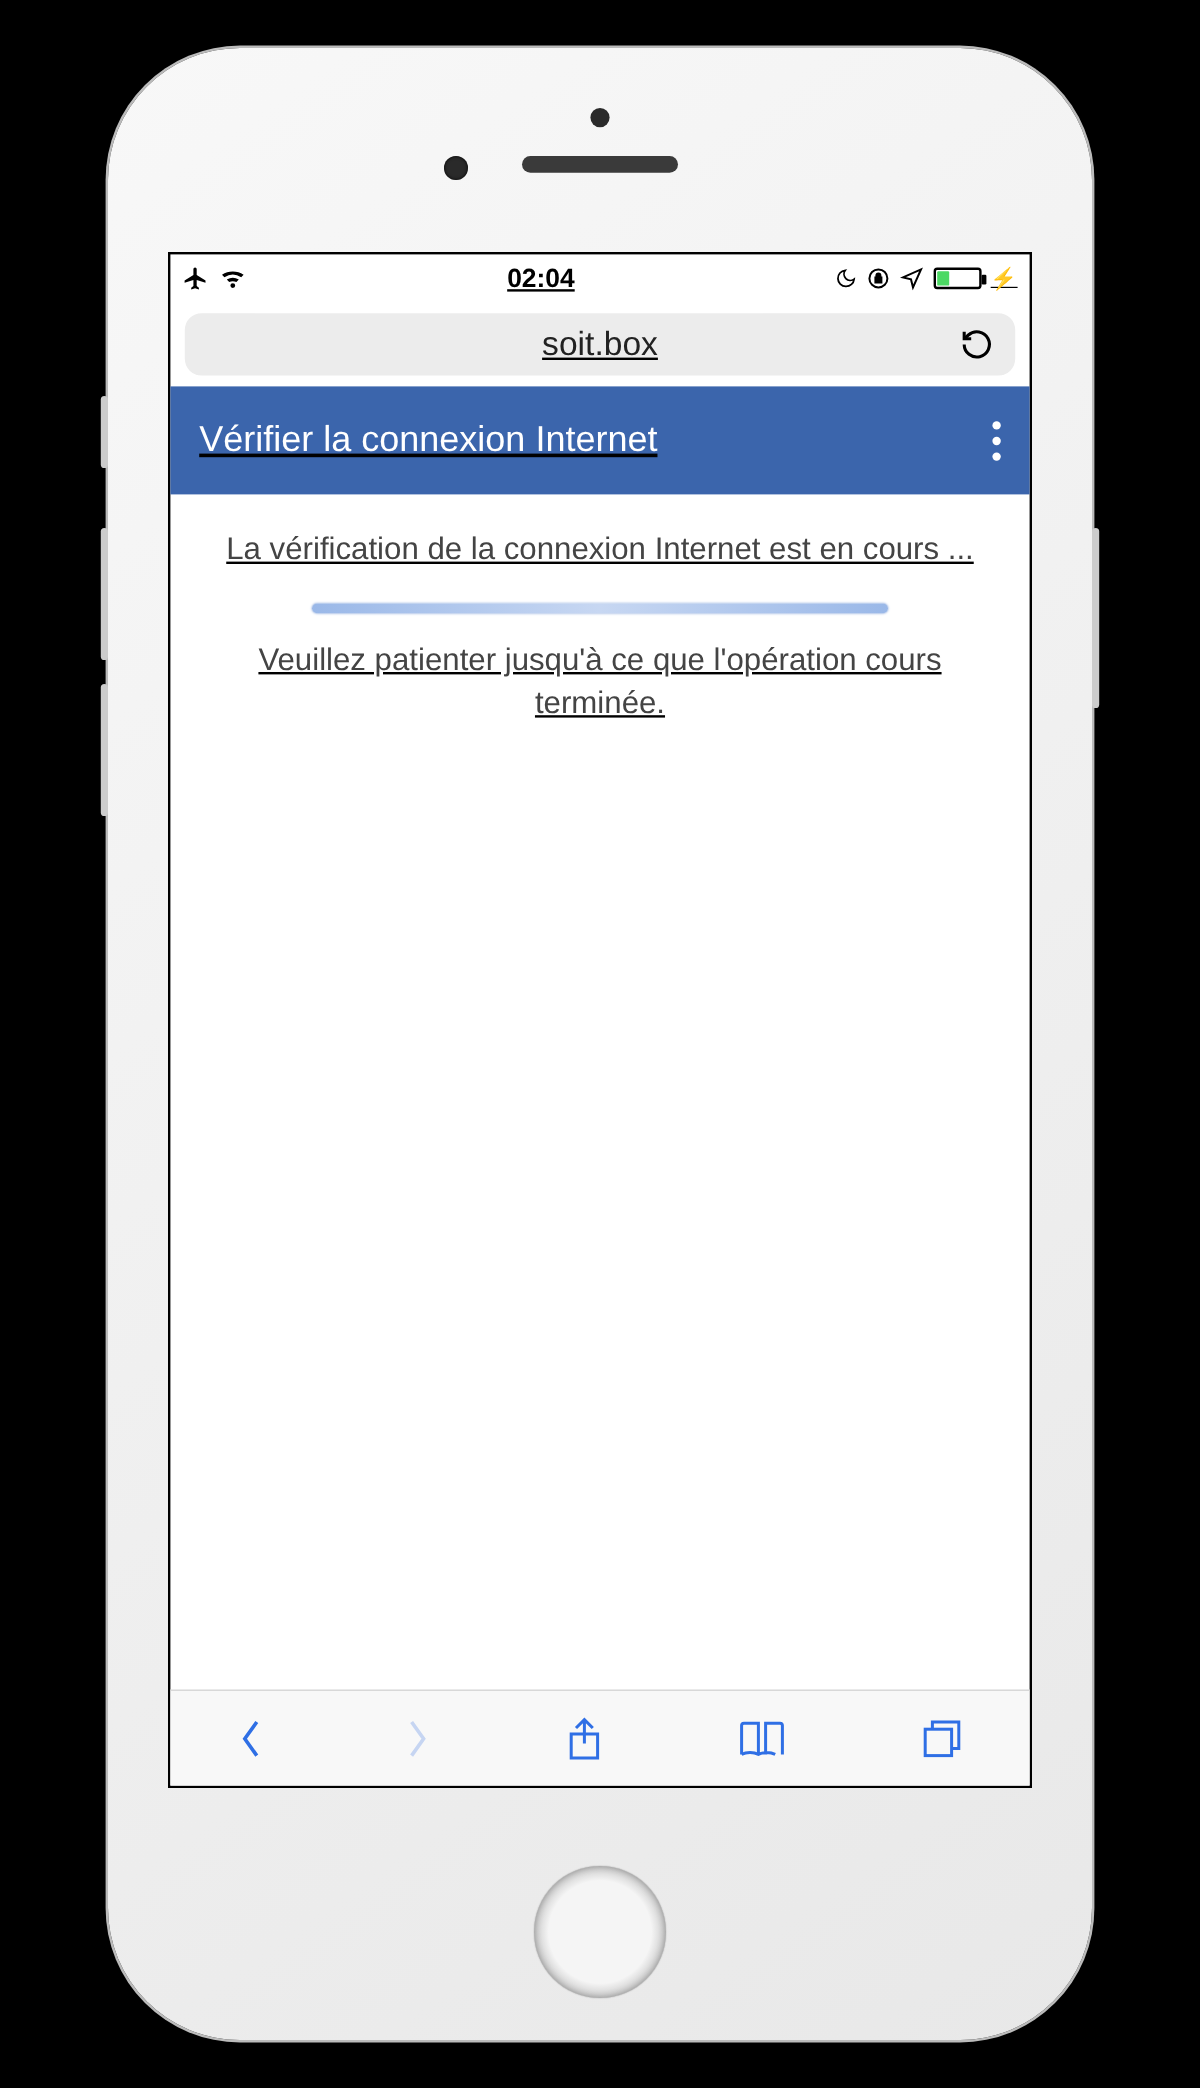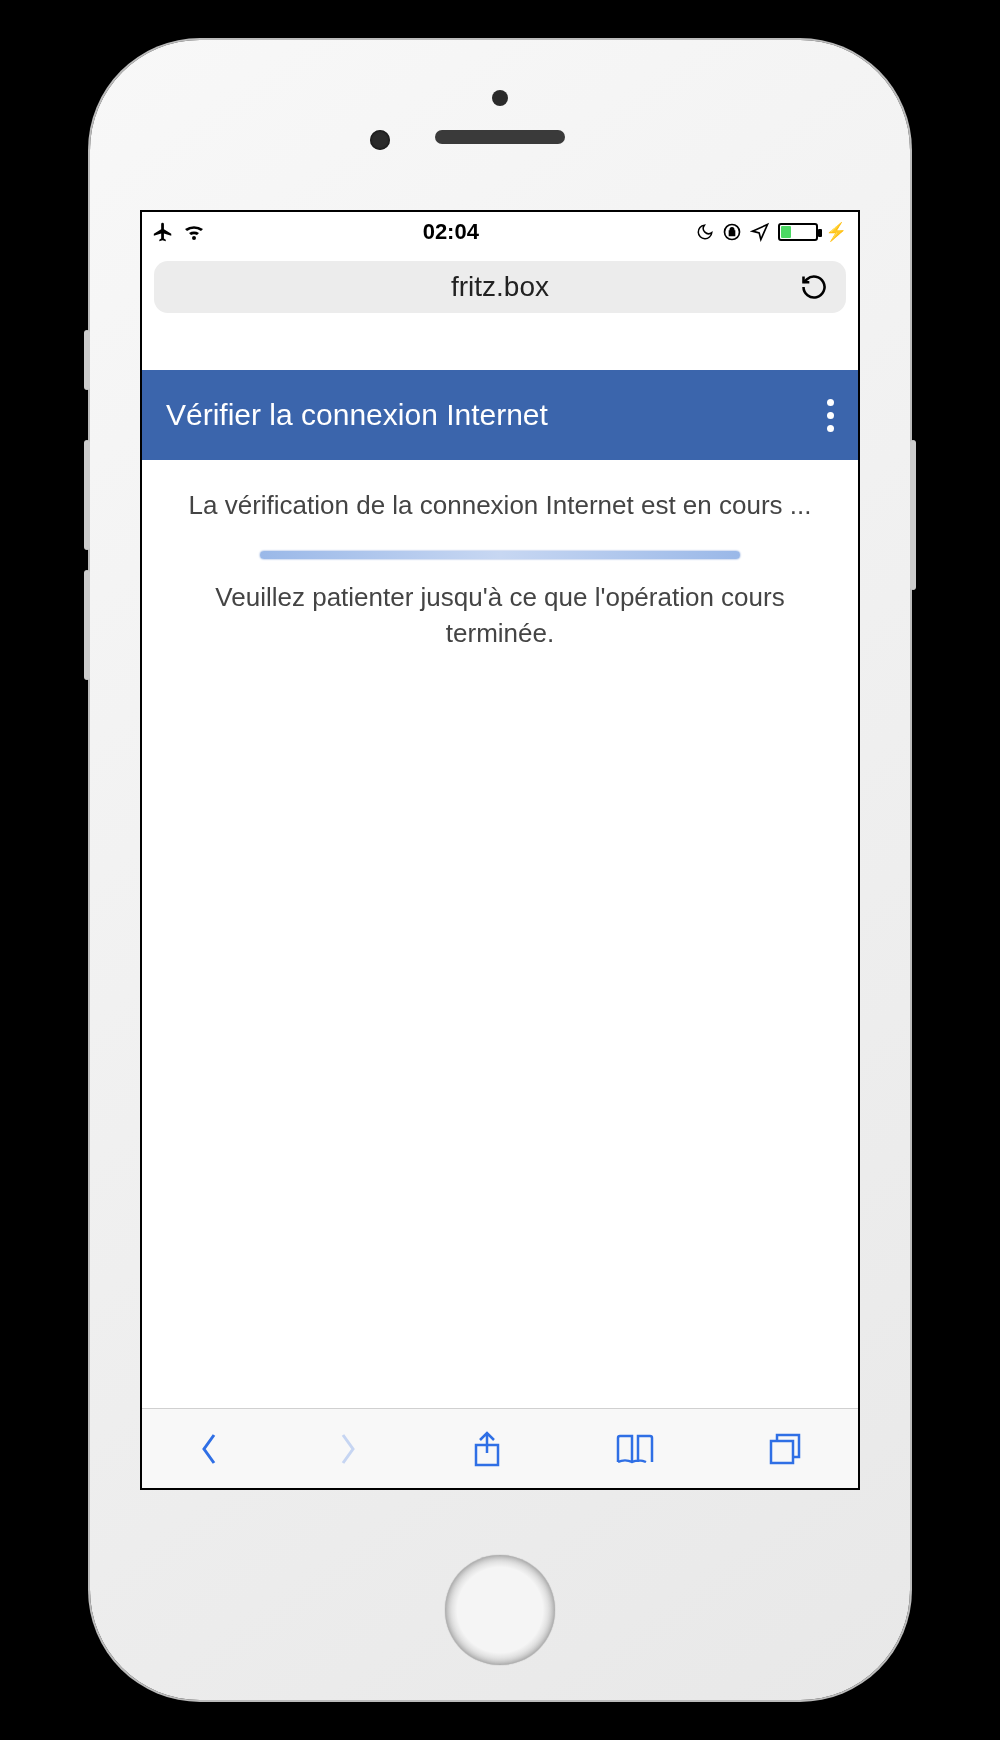--- a/index.html
+++ b/index.html
@@ -7,31 +7,31 @@
     .device { width:820px; height:1660px; background:linear-gradient(145deg,#f8f8f8,#e8e8e8); border-radius:110px; position:relative; box-shadow:0 0 0 2px #bbb; display:flex; align-items:center; justify-content:center; }
     .side-btn { position:absolute; background:#ccc; border-radius:4px; }
     .side-btn.left1 { left:-6px; top:290px; width:6px; height:60px; }
     .side-btn.left2 { left:-6px; top:400px; width:6px; height:110px; }
     .side-btn.left3 { left:-6px; top:530px; width:6px; height:110px; }
     .side-btn.right1{ right:-6px; top:400px; width:6px; height:150px; }
     .speaker { position:absolute; top:90px; left:50%; transform:translateX(-50%); width:130px; height:14px; background:#3a3a3a; border-radius:10px; }
     .camera  { position:absolute; top:90px; left:280px; width:20px; height:20px; background:#2a2a2a; border-radius:50%; box-shadow:inset 0 0 3px #000; }
     .topdot  { position:absolute; top:50px; left:50%; transform:translateX(-50%); width:16px; height:16px; background:#2a2a2a; border-radius:50%; }
     .home    { position:absolute; bottom:35px; left:50%; transform:translateX(-50%); width:110px; height:110px; border-radius:50%; background:radial-gradient(circle,#f5f5f5 55%,#ccc 70%,#aaa 80%,#ddd 100%); box-shadow:inset 0 0 6px rgba(0,0,0,0.3),0 0 1px #888; }
-    .screen  { position:absolute; top:170px; left:50px; width:720px; height:1280px; background:#fff; border:2px solid #000; display:flex; flex-direction:column; }
+    .screen  { position:absolute; top:170px; left:50px; width:720px; height:1280px; background:#fff; border:2px solid #000; display:flex; flex-direction:column;text-decoration:underline; }
     .statusbar { height:40px; display:flex; align-items:center; justify-content:space-between; padding:0 10px; font-size:22px; }
     .status-left, .status-right { display:flex; align-items:center; gap:8px; }
     .status-center { font-weight:600; }
     .battery { display:inline-block; width:40px; height:18px; border:2px solid #000; border-radius:3px; position:relative; }
     .battery::after { content:""; position:absolute; right:-6px; top:4px; width:4px; height:8px; background:#000; border-radius:1px; }
     .battery .fill { position:absolute; left:1px; top:1px; bottom:1px; width:30%; background:#4cd964; border-radius:1px; }
     .addr-row { height:70px; display:flex; align-items:center; padding:0 12px; }
     .addr-bar { flex:1; height:52px; background:#ececec; border-radius:14px; display:flex; align-items:center; justify-content:center; position:relative; font-size:28px; color:#222; }
     .reload  { position:absolute; right:18px; font-size:30px; }
-    .app-header { height:90px; background:#3b65ac; color:#fff; display:flex; align-items:center; justify-content:space-between; padding:0 24px; font-size:30px;margin-top:48px; }
+    .app-header { height:90px; background:#3b65ac; color:#fff; display:flex; align-items:center; justify-content:space-between; padding:0 24px; font-size:30px; }
     .dots { display:flex; flex-direction:column; gap:6px; }
     .dots span { width:7px; height:7px; background:#fff; border-radius:50%; }
     .content { flex:1; padding:30px 20px 0; text-align:center; color:#444; font-size:26px; }
     .content .line1 { margin-bottom:30px; }
     .progress { height:8px; width:480px; margin:0 auto 20px; background:linear-gradient(90deg,#9ab8e8,#c7d7f2,#9ab8e8); border-radius:4px; box-shadow:0 0 2px #6a8fd0; }
     .content .line2 { line-height:1.4; }
     .toolbar { height:80px; border-top:1px solid #d0d0d0; background:#f8f8f8; display:flex; align-items:center; justify-content:space-around; color:#2f6fe5; font-size:34px; }
     .toolbar .dim { color:#c6d5f2; }
     svg { display:block; }
   </style>
@@ -83,21 +83,21 @@
         </span>
         <span class="battery">
             <span class="fill"></span>
           </span>
         <span style="font-size:18px;">⚡</span>
       </div>
     </div>
 
     <div class="addr-row">
       <div class="addr-bar">
-        <span>fritz.box</span>
+        <span>soit.box</span>
         <span class="reload">
           <svg width="28" height="28" viewBox="0 0 24 24" fill="none" stroke="#000" stroke-width="2.2">
               <path d="M3 12a9 9 0 1 0 3-6.7L3 8"></path>
               <path d="M3 3v5h5"></path>
             </svg>
         </span>
       </div>
     </div>
 
     <div class="app-header">

